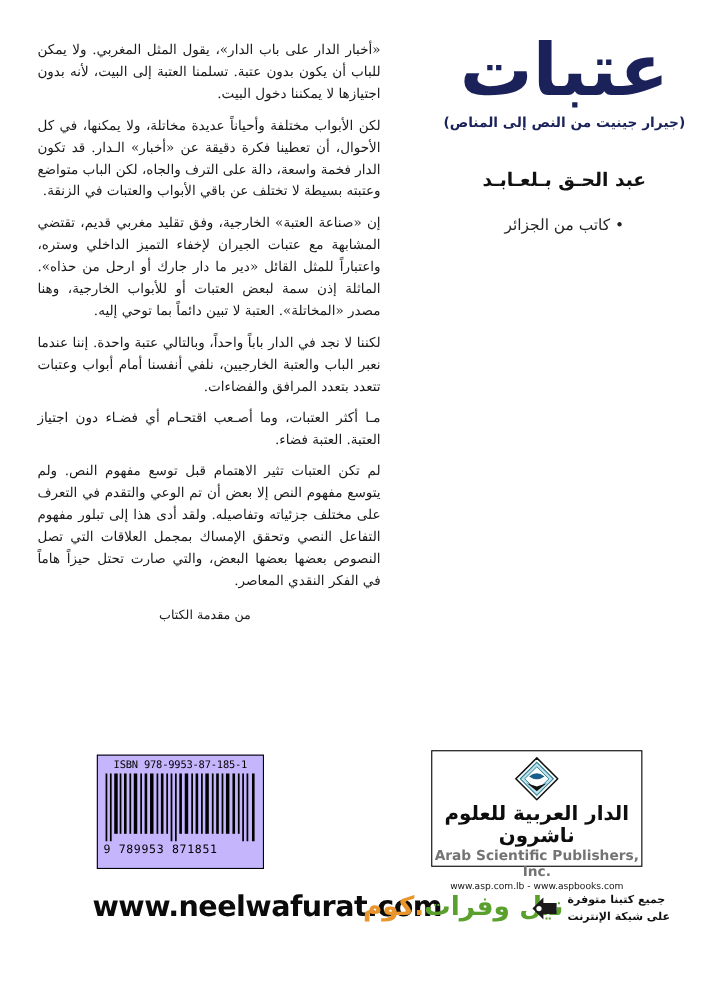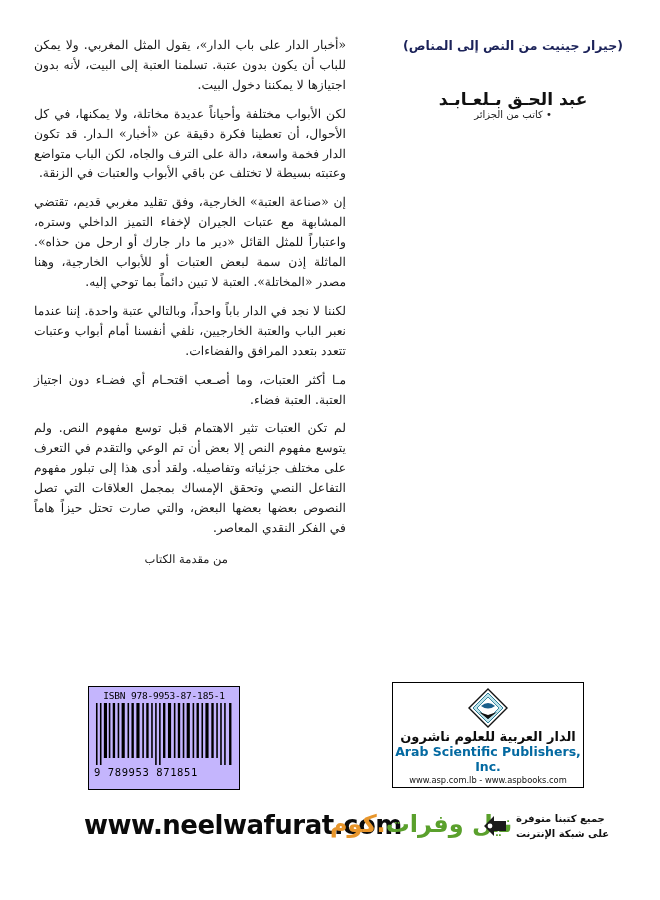--- a/index.html
+++ b/index.html
@@ -53,22 +53,22 @@
   }
   #author-name {
     margin-top: 36px;
     font-size: 17px;
     font-weight: 700;
     color: #111111;
     letter-spacing: 2.5px;
     direction: rtl;
   }
   #author-origin {
-    margin-top: 0;
-    font-size: 10px;
+    margin-top: 23px;
+    font-size: 14px;
     color: #222222;
     direction: rtl;
   }
 
   
   #blurb {
     position: absolute;
     left: 34px;
     top: 36px;
     width: 312px;
@@ -183,31 +183,31 @@
     text-align: center;
     padding-top: 5px;
   }
   #asp-diamond {
     width: 40px;
     height: 40px;
     margin: 0 auto 2px auto;
     position: relative;
   }
   #asp-name-ar {
-    font-size: 13px;
+    font-size: 18px;
     font-weight: 700;
     color: #0d0d0d;
     direction: rtl;
     line-height: 1.1;
     letter-spacing: 0px;
   }
   #asp-name-en {
     font-size: 12.5px;
     font-weight: 700;
-    color: #0369a1;
+    color: #737373;
     line-height: 1.15;
     margin-top: 1px;
   }
   #asp-sites {
     font-size: 8.3px;
     color: #111;
     margin-top: 1px;
   }
 
   
@@ -259,20 +259,21 @@
     color: #111;
     width: 110px;
   }
 </style>
 </head>
 <body>
 
 <div id="cover-back">
 
   <div id="title-block">
+    <div id="book-title">عتبات</div>
     <div id="book-subtitle">(جيرار جينيت من النص إلى المناص)</div>
     <div id="author-name">عبد الحـق بـلعـابـد</div>
     <div id="author-origin">• كاتب من الجزائر</div>
   </div>
 
   <div id="blurb">
     <p>«أخبار الدار على باب الدار»، يقول المثل المغربي. ولا يمكن للباب أن يكون بدون عتبة. تسلمنا العتبة إلى البيت، لأنه بدون اجتيازها لا يمكننا دخول البيت.</p>
     <p>لكن الأبواب مختلفة وأحياناً عديدة مخاتلة، ولا يمكنها، في كل الأحوال، أن تعطينا فكرة دقيقة عن «أخبار» الـدار. قد تكون الدار فخمة واسعة، دالة على الترف والجاه، لكن الباب متواضع وعتبته بسيطة لا تختلف عن باقي الأبواب والعتبات في الزنقة.</p>
     <p>إن «صناعة العتبة» الخارجية، وفق تقليد مغربي قديم، تقتضي المشابهة مع عتبات الجيران لإخفاء التميز الداخلي وستره، واعتباراً للمثل القائل «دير ما دار جارك أو ارحل من حذاه». الماثلة إذن سمة لبعض العتبات أو للأبواب الخارجية، وهنا مصدر «المخاتلة». العتبة لا تبين دائماً بما توحي إليه.</p>
     <p>لكننا لا نجد في الدار باباً واحداً، وبالتالي عتبة واحدة. إننا عندما نعبر الباب والعتبة الخارجيين، نلفي أنفسنا أمام أبواب وعتبات تتعدد بتعدد المرافق والفضاءات.</p>

